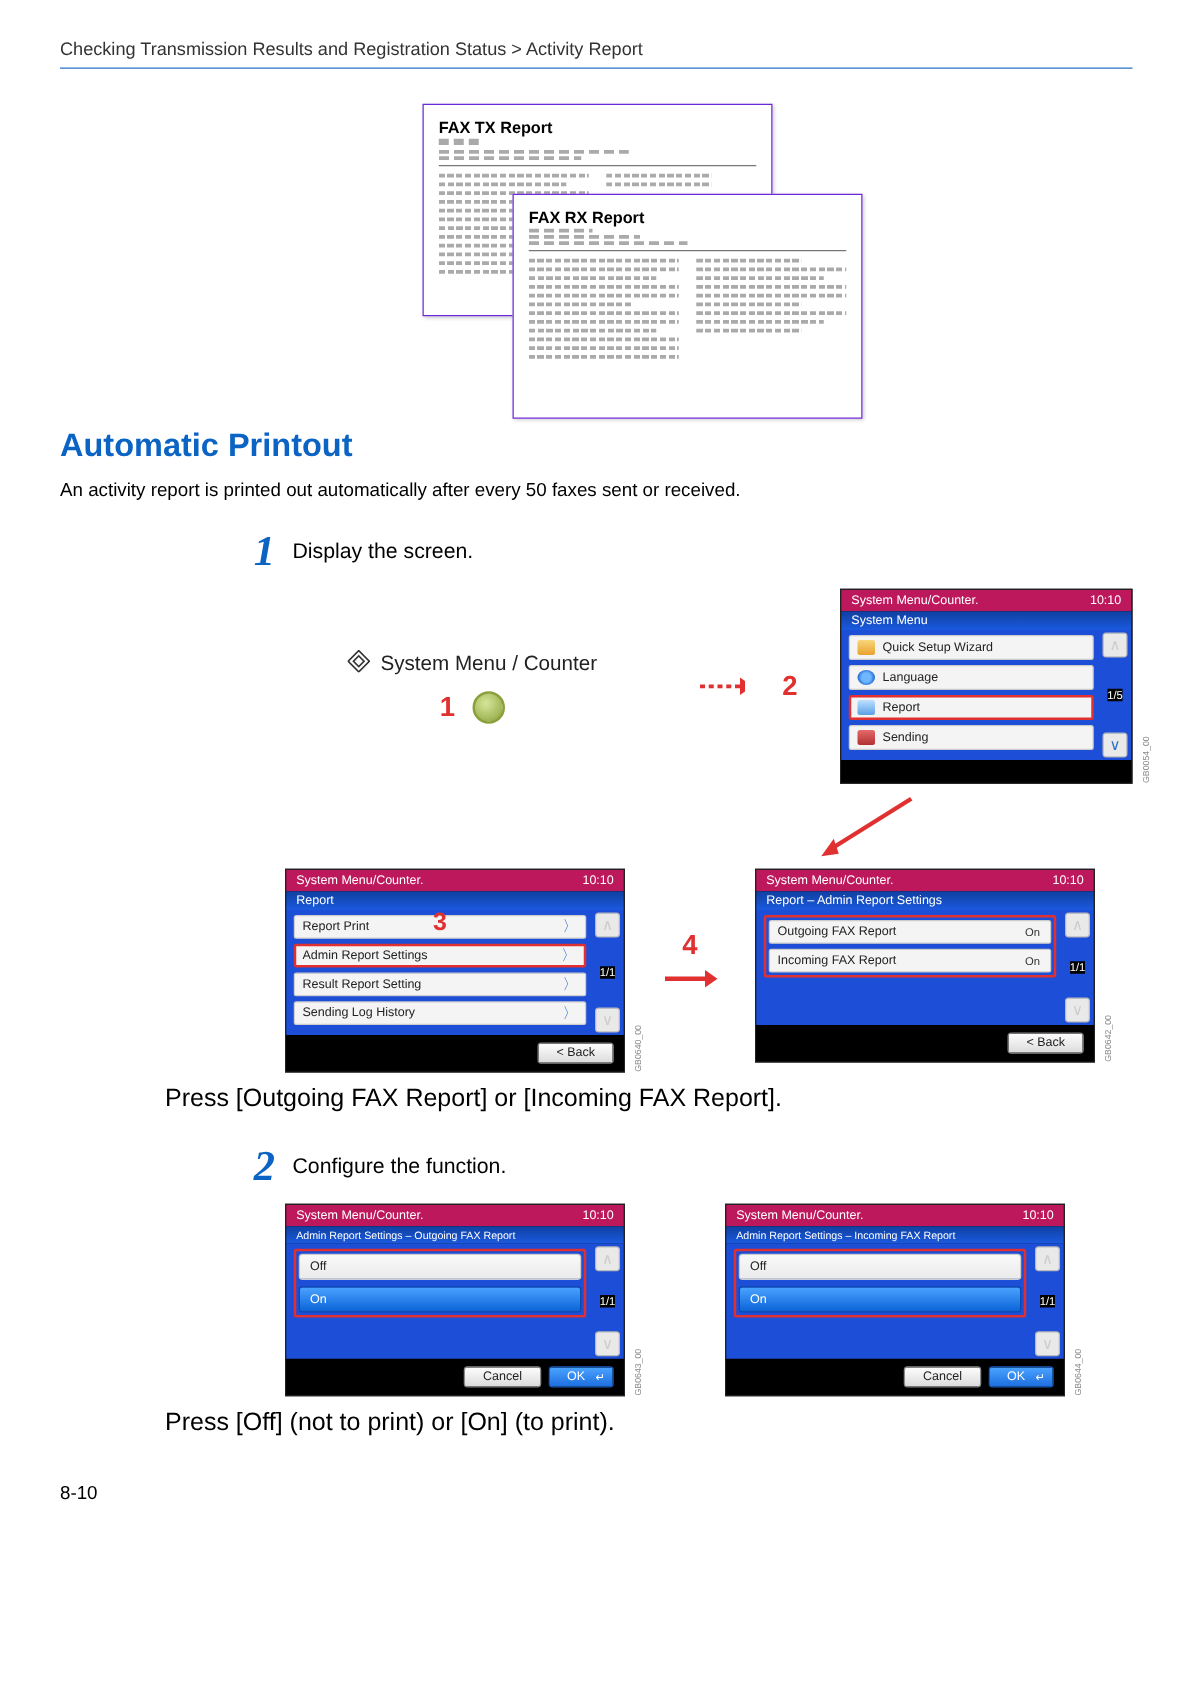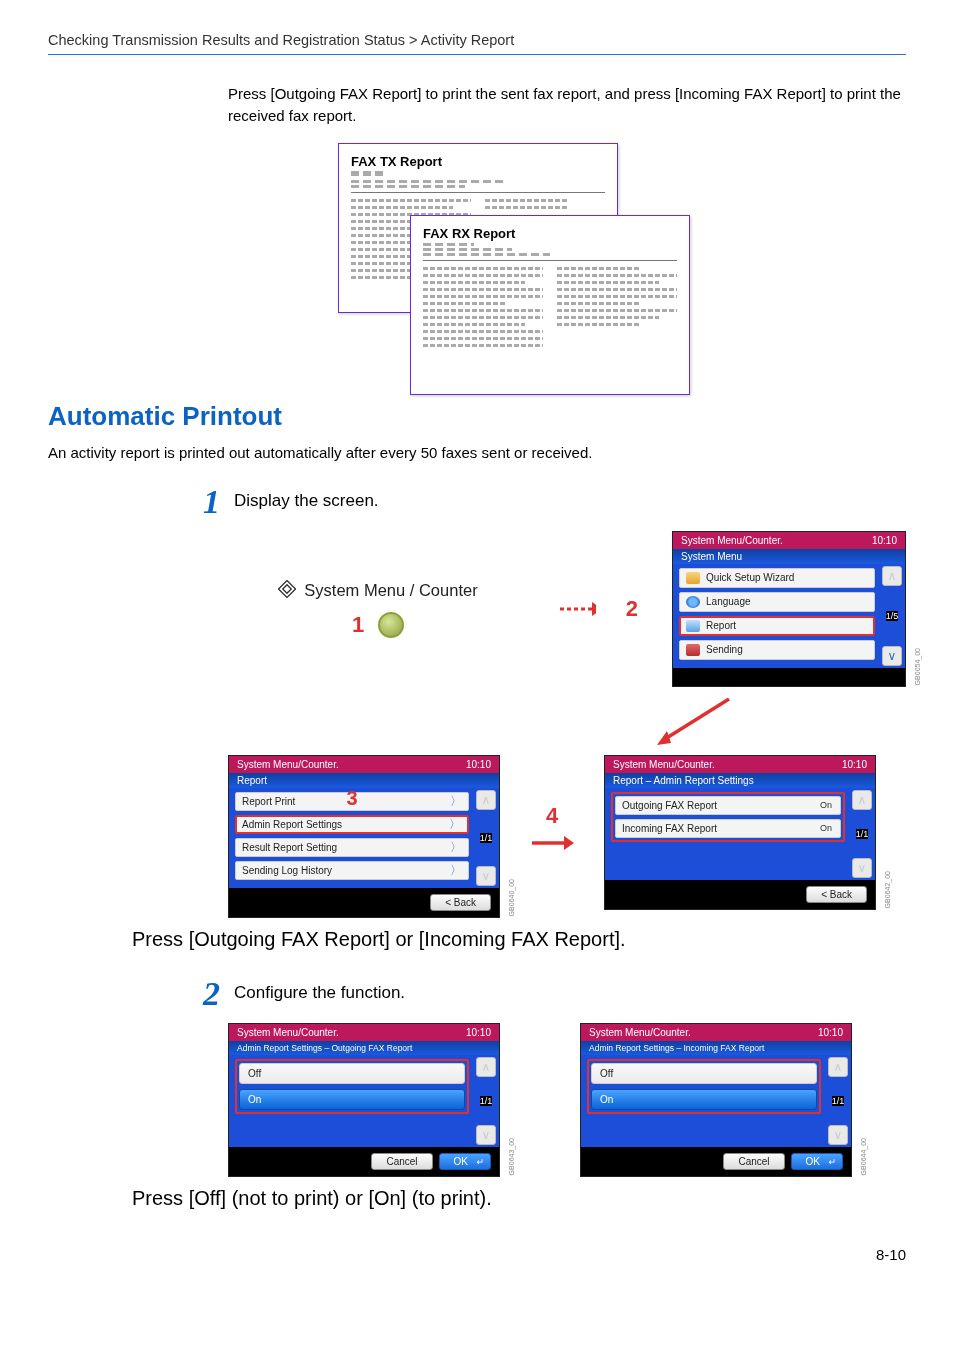--- a/index.html
+++ b/index.html
@@ -61,30 +61,29 @@
   .mi-report { background: linear-gradient(#bfe0ff,#5aa0e6); }
   .mi-counter{ background: linear-gradient(#e46a6a,#b23030); }
 
   .option-row { background: linear-gradient(#f9f9f9,#eaeaea); color: #222; border: 1px solid #ccc; border-radius: 3px; padding: 4px 8px; margin-bottom: 5px; font-size: 10px; position: relative; }
   .option-row.selected { background: linear-gradient(#4aa3ff,#0b63d8); color: #fff; border-color: #0b4aa8; }
   .option-group-box { border: 2px solid #e03030; padding: 2px; border-radius: 2px; margin-bottom: 2px; }
   .arrow-svg { display: block; }
   .side-code { position: absolute; right: -16px; bottom: 0; font-size: 7px; color: #888; writing-mode: vertical-rl; transform: rotate(180deg); }
 
   .caption { margin-left: 84px; font-size: 20px; margin-top: 10px; margin-bottom: 26px; }
-  .page-num { text-align: right; font-size: 15px; margin-top: 36px; }
+  .page-num { text-align: left; font-size: 15px; margin-top: 36px; }
 </style>
 </head>
 <body>
 
 <div class="page">
   <div class="breadcrumb">Checking Transmission Results and Registration Status &gt; Activity Report</div>
   <hr class="hr-top">
 
-  <p class="intro">Press [Outgoing FAX Report] to print the sent fax report, and press [Incoming FAX Report] to print the received fax report.</p>
 
   <div class="report-stack">
     <div class="report-doc tx">
       <div class="report-title">FAX TX Report</div>
       <div class="report-sub">
           <span></span>
           <span></span>
           <span></span>
         </div>
       <div class="report-meta-line"></div>

